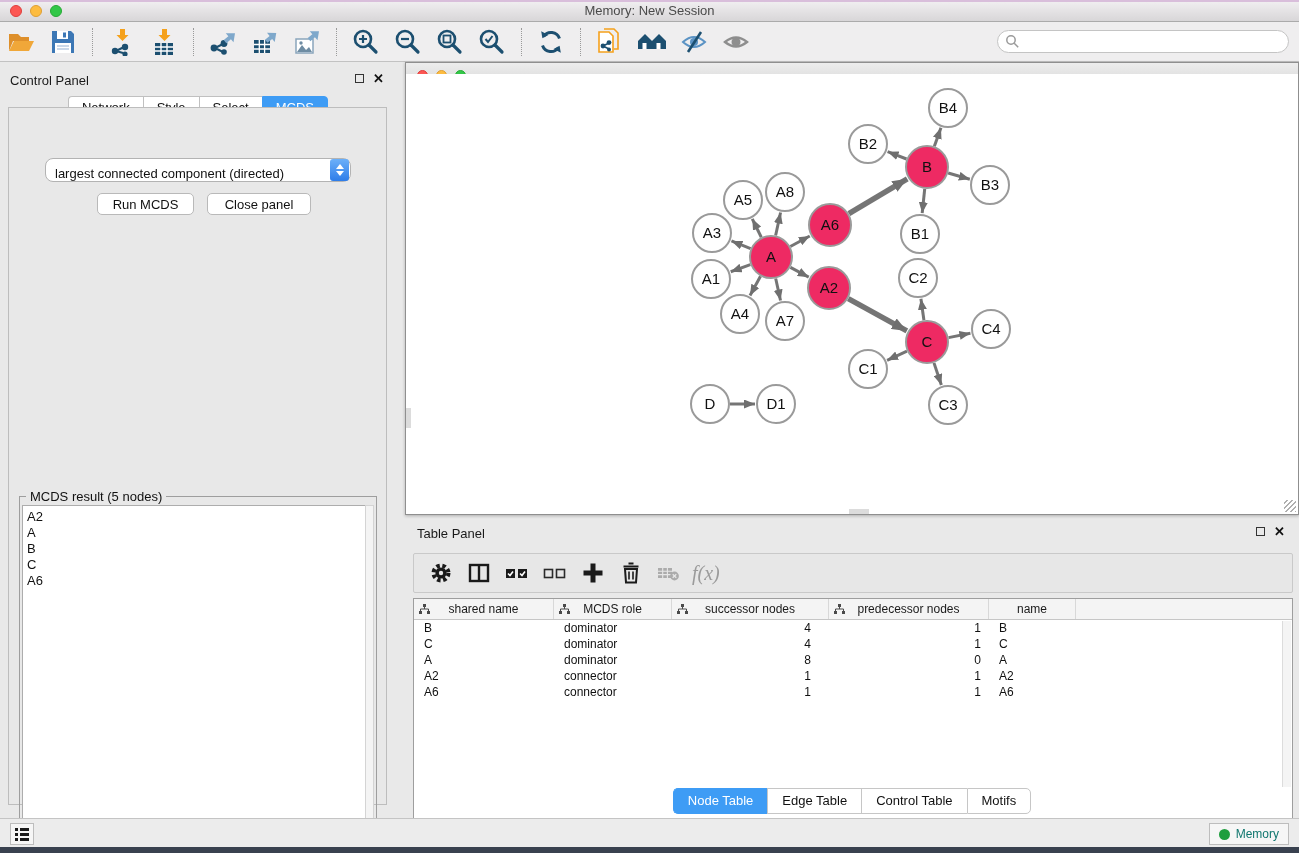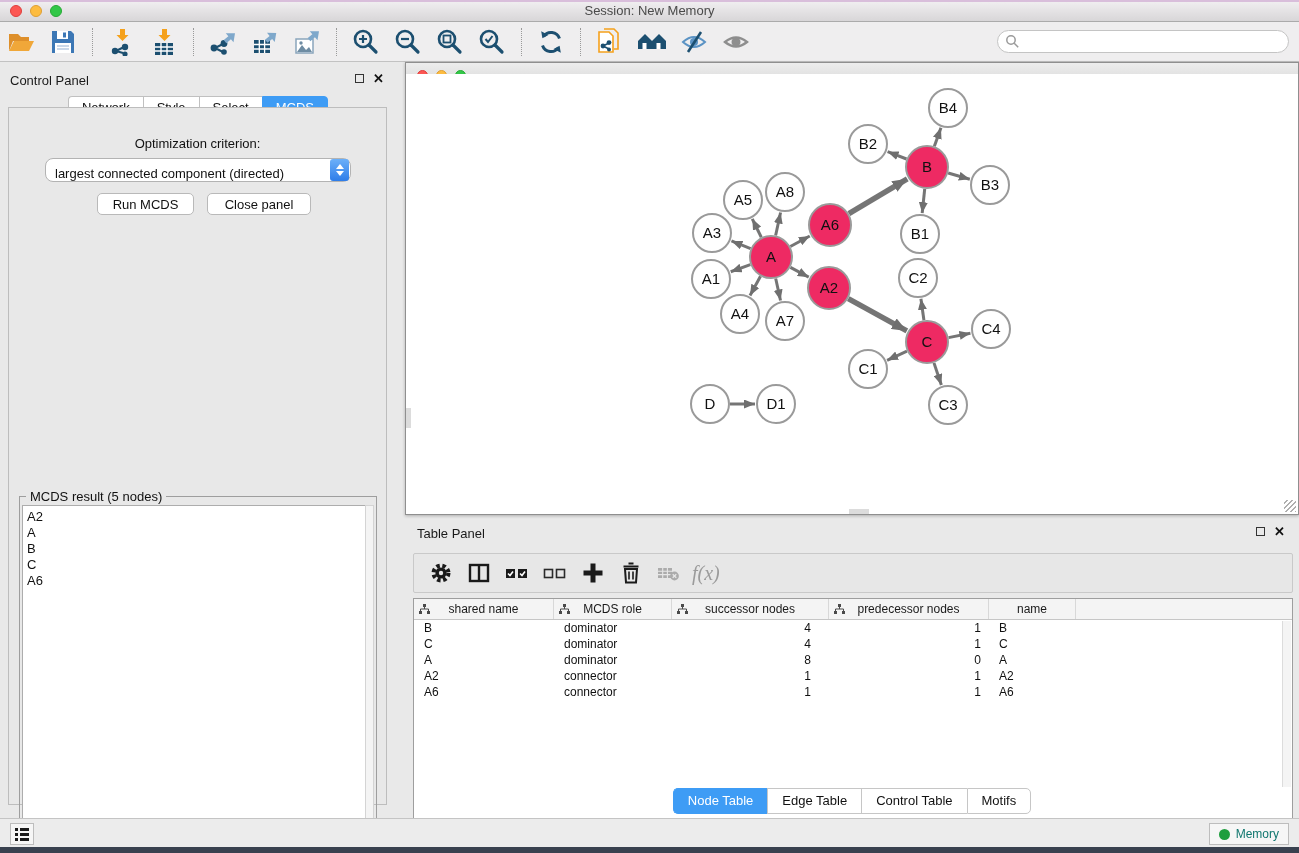--- a/index.html
+++ b/index.html
@@ -117,21 +117,21 @@
 </head>
 <body>
 
 <div id="titlebar">
   <div class="purple-strip"></div>
   <div class="lights">
     <div class="light red"></div>
     <div class="light yellow"></div>
     <div class="light green"></div>
   </div>
-  <div class="title">Session: New Memory</div>
+  <div class="title">Memory: New Session</div>
 </div>
 
 <div id="toolbar">
   <div class="tbtn">
     <svg width="28" height="28" viewBox="0 0 28 28">
         <path d="M2 6h9l3 3h8v4H6L2 23z" fill="#DE8F2B"></path>
         <path d="M2 23l5-10h20l-5 10z" fill="#F0A739"></path>
       </svg>
   </div>
   <div class="tbtn">
@@ -276,21 +276,20 @@
     <span class="float-box"></span>
     <span class="close-x">✕</span>
   </div>
   <div id="cp-tabs">
       <span class="cp-tab">Network</span>
       <span class="cp-tab">Style</span>
       <span class="cp-tab">Select</span>
       <span class="cp-tab active">MCDS</span>
     </div>
   <div id="cp-body">
-    <div id="opt-label">Optimization criterion:</div>
     <div id="criterion-select">
       <span class="sel-text">largest connected component (directed)</span>
       <span class="stepper">
         <span class="tri-up"></span>
           <span class="tri-down"></span>
       </span>
     </div>
     <div class="cp-button" id="run-btn">Run MCDS</div>
     <div class="cp-button" id="closepanel-btn">Close panel</div>
     <div id="mcds-fieldset">

